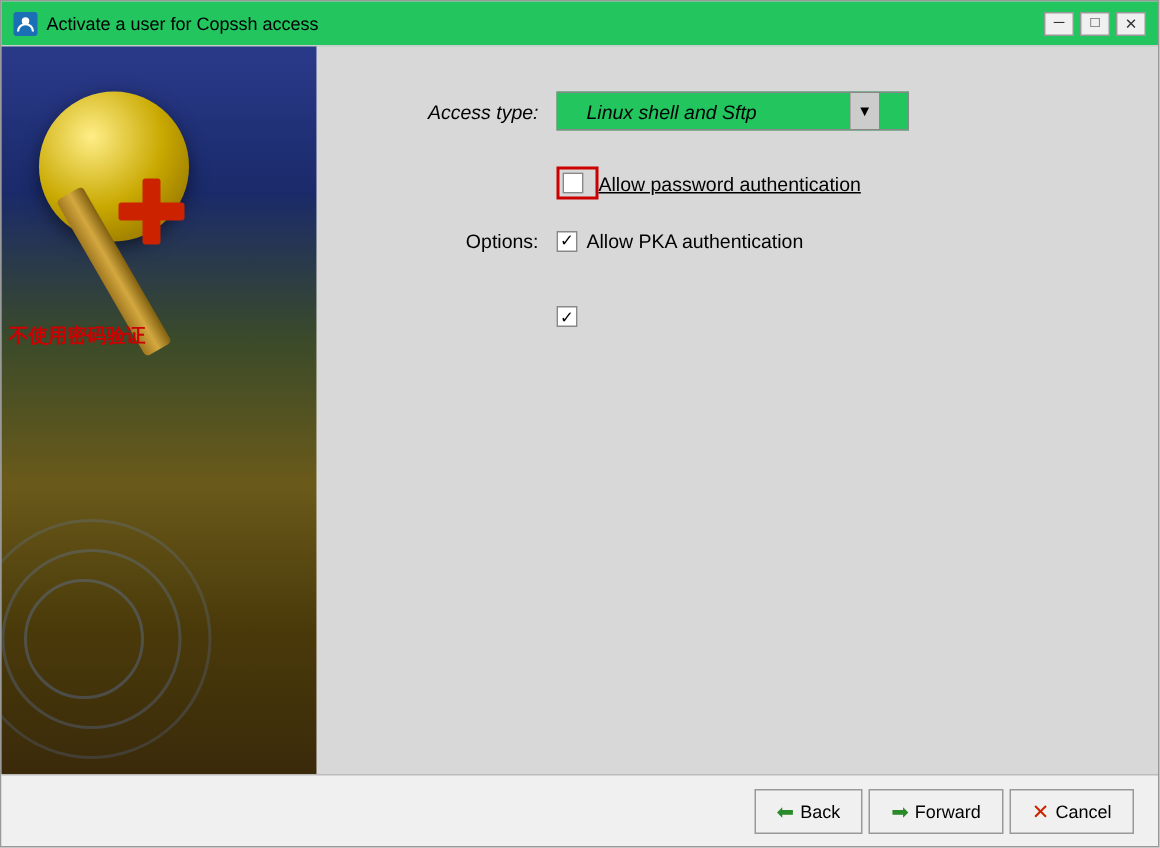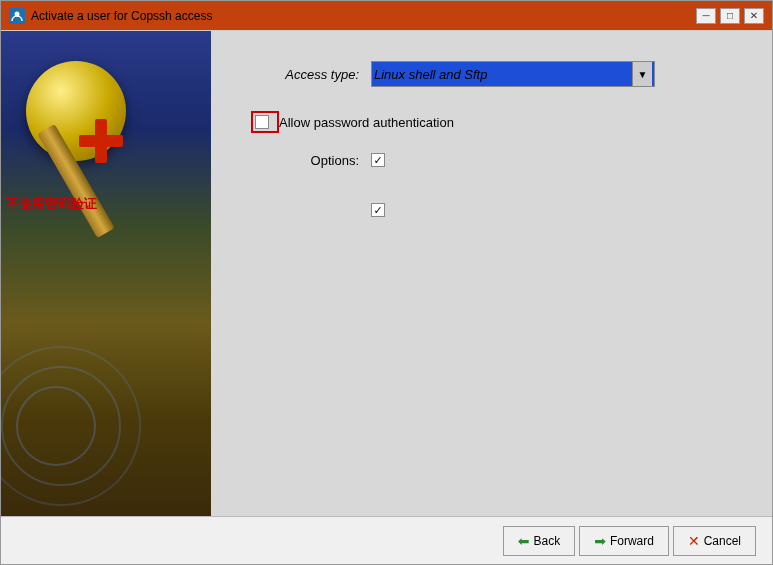--- a/index.html
+++ b/index.html
@@ -15,21 +15,21 @@
     }
     .window {
       width: 773px;
       height: 565px;
       background: #f0f0f0;
       border: 1px solid #999;
       display: flex;
       flex-direction: column;
     }
     .title-bar {
-      background: #c2410c;
+      background: #22c55e;
       display: flex;
       align-items: center;
       padding: 4px 8px;
       border-bottom: 1px solid #ccc;
       height: 30px;
     }
     .title-bar-icon {
       width: 16px;
       height: 16px;
       margin-right: 6px;
@@ -168,21 +168,21 @@
       top: 90px;
       left: 65px;
       width: 20px;
       height: 120px;
       background: linear-gradient(90deg, #a07820, #d4a840, #806010);
       transform: rotate(-30deg);
       border-radius: 3px;
     }
     .chinese-annotation {
       position: absolute;
-      top: 164px;
+      top: 184px;
       left: 5px;
       color: #cc0000;
       font-size: 13px;
       font-weight: bold;
     }
     .form-area {
       flex: 1;
       background: #d8d8d8;
       padding: 30px 40px;
     }
@@ -198,27 +198,27 @@
       padding-right: 12px;
       font-size: 13px;
       color: #000;
     }
     .form-control {
       display: flex;
       align-items: center;
       flex: 1;
     }
     .select-box {
-      width: 284px;
+      width: 235px;
       height: 26px;
-      background: #1d4ed8;
+      background: #22c55e;
       border: 1px solid #888;
       display: flex;
       align-items: center;
-      padding: 0 2px;
+      padding: 0 19px;
       position: relative;
       cursor: pointer;
     }
     .select-box-text {
       flex: 1;
       font-size: 13px;
     }
     .select-arrow {
       width: 20px;
       height: 24px;
@@ -228,20 +228,22 @@
       align-items: center;
       justify-content: center;
       font-size: 10px;
     }
     .checkbox-row {
       display: flex;
       align-items: center;
       margin-bottom: 20px;
     }
     .checkbox-row-indented {
+      margin-left: 120px;
+      text-decoration: underline;
     }
     .checkbox-highlight {
       border: 2px solid #cc0000;
       padding: 2px;
       display: inline-flex;
       align-items: center;
     }
     .checkbox {
       width: 14px;
       height: 14px;
@@ -361,20 +363,21 @@
           </div>
           <span class="checkbox-label">Allow password authentication</span>
         </div>
 
         <div class="options-section">
           <div class="options-label">Options:</div>
           <div class="options-list">
 
             <div class="checkbox-row">
               <div class="checkbox checked"></div>
+              <span class="checkbox-label">Allow PKA authentication</span>
             </div>
 
             <div class="checkbox-row">
               <div class="checkbox checked"></div>
             </div>
           </div>
         </div>
       </div>
     </div>
   </div>

